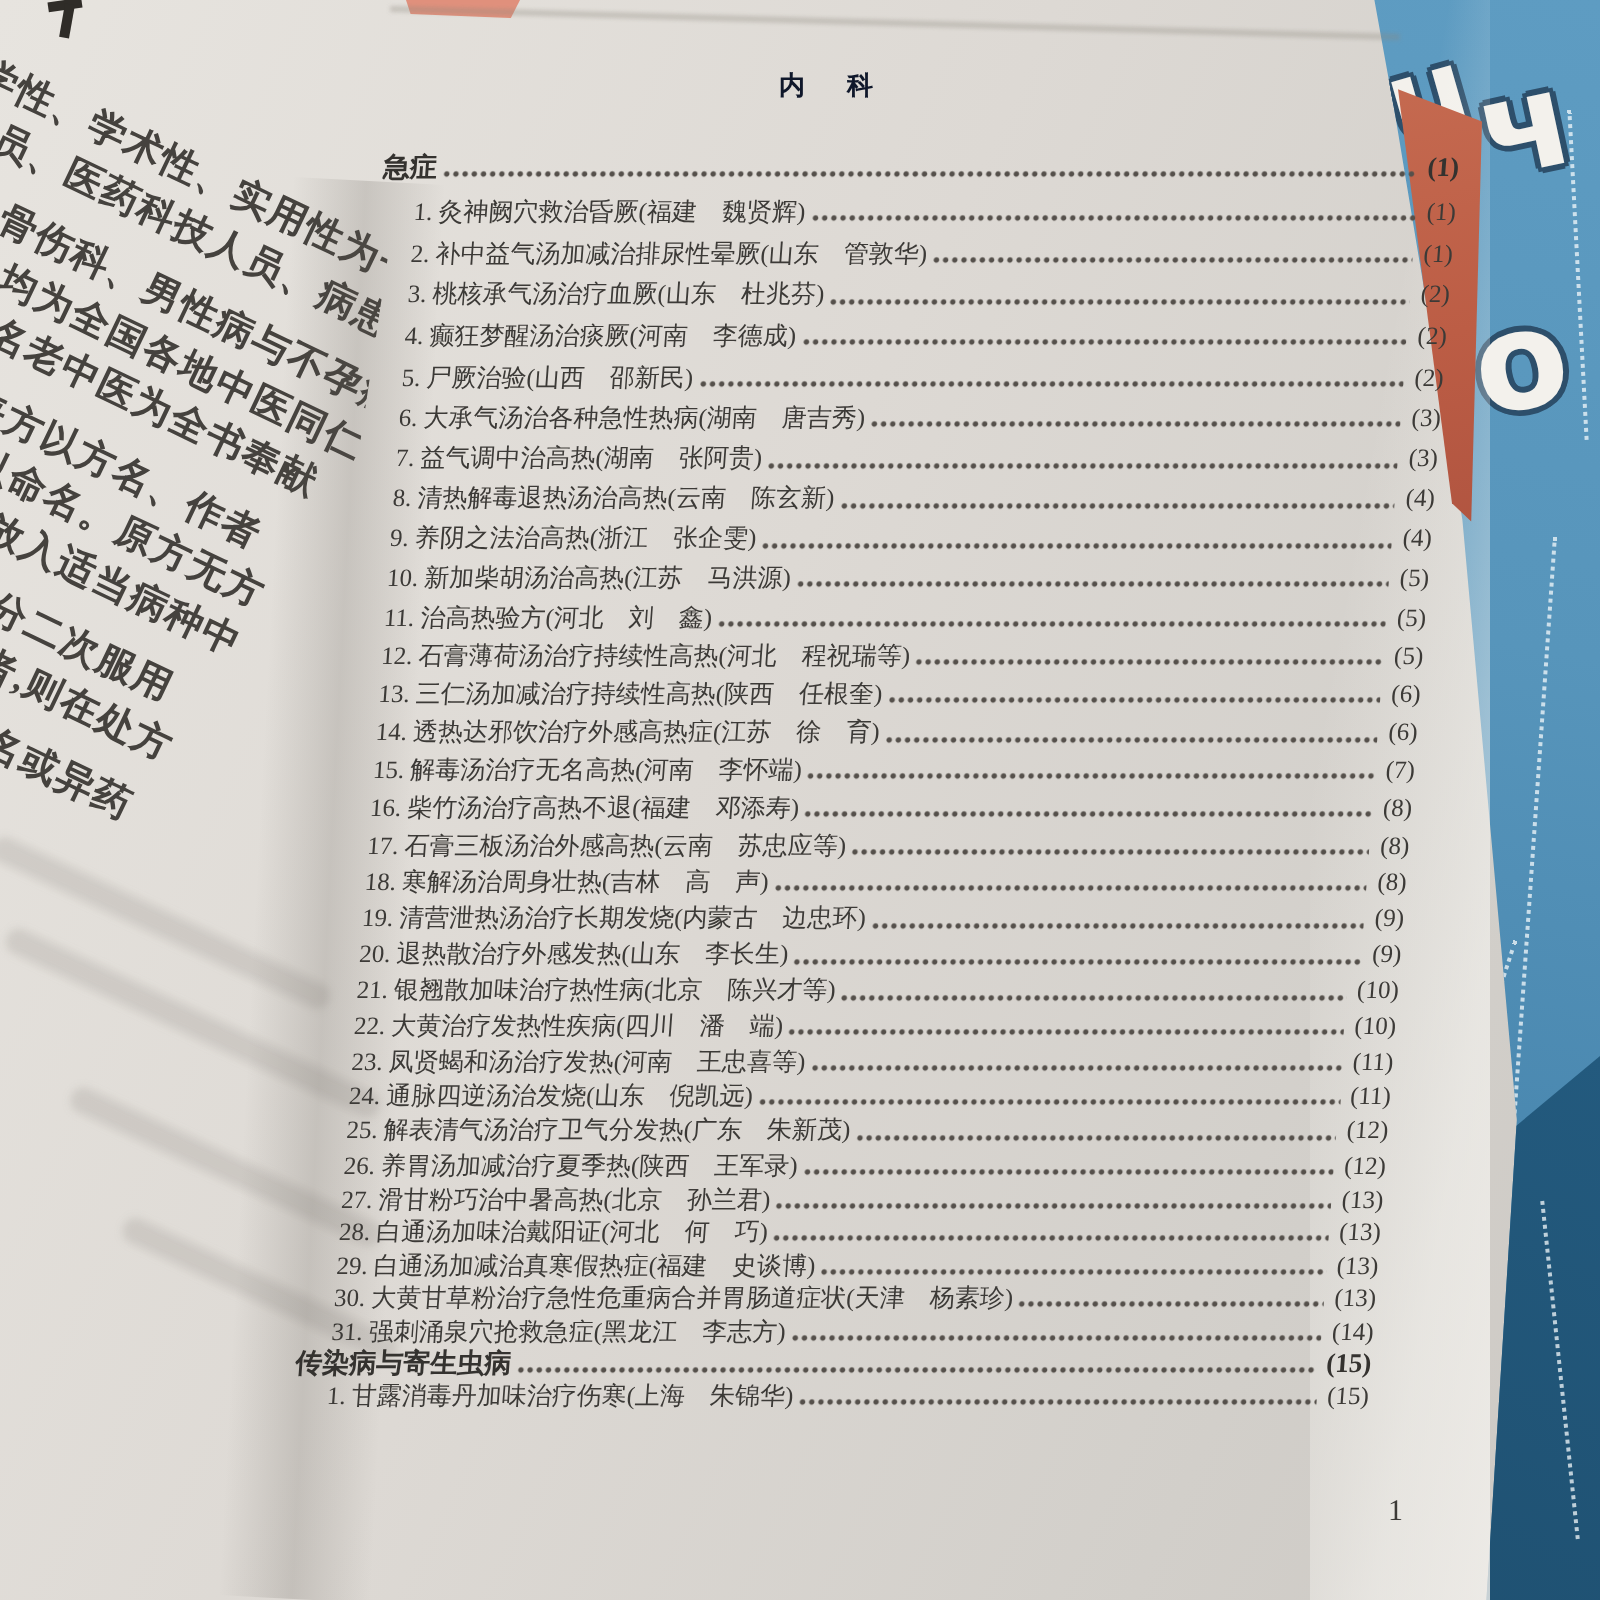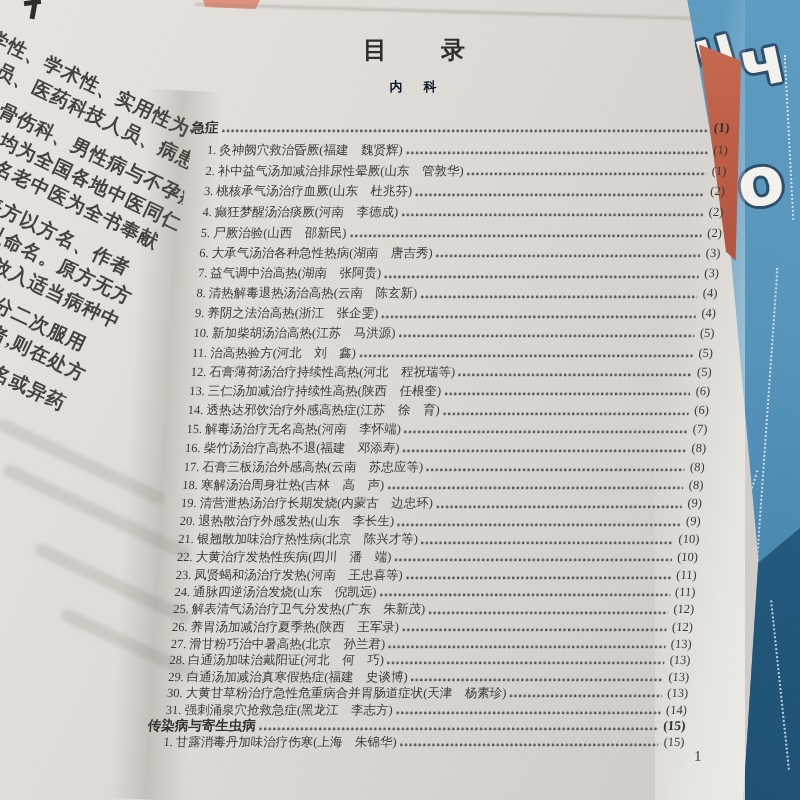--- a/index.html
+++ b/index.html
@@ -140,21 +140,20 @@
 </div>
 <div class="ghost g1"></div>
 <div class="ghost g2"></div>
 <div class="ghost g3"></div>
 <div class="ghost g4"></div>
 <div class="gutter-shadow"></div>
 <div class="ink-mark ink-a"></div>
 <div class="ink-mark ink-b"></div>
 
 <div class="toc">
-  <div class="toc-title">目　　录</div>
   <div class="toc-subtitle">内　科</div>
   <div class="toc-list">
       <div class="row section" style="height: 21.4px;">
 
     <span class="ttl">急症</span>
     <span class="src"></span>
     <span class="dots"></span>
     <span class="pg">(1)</span>
   </div>
       <div class="row item" style="height: 21.235px;">

